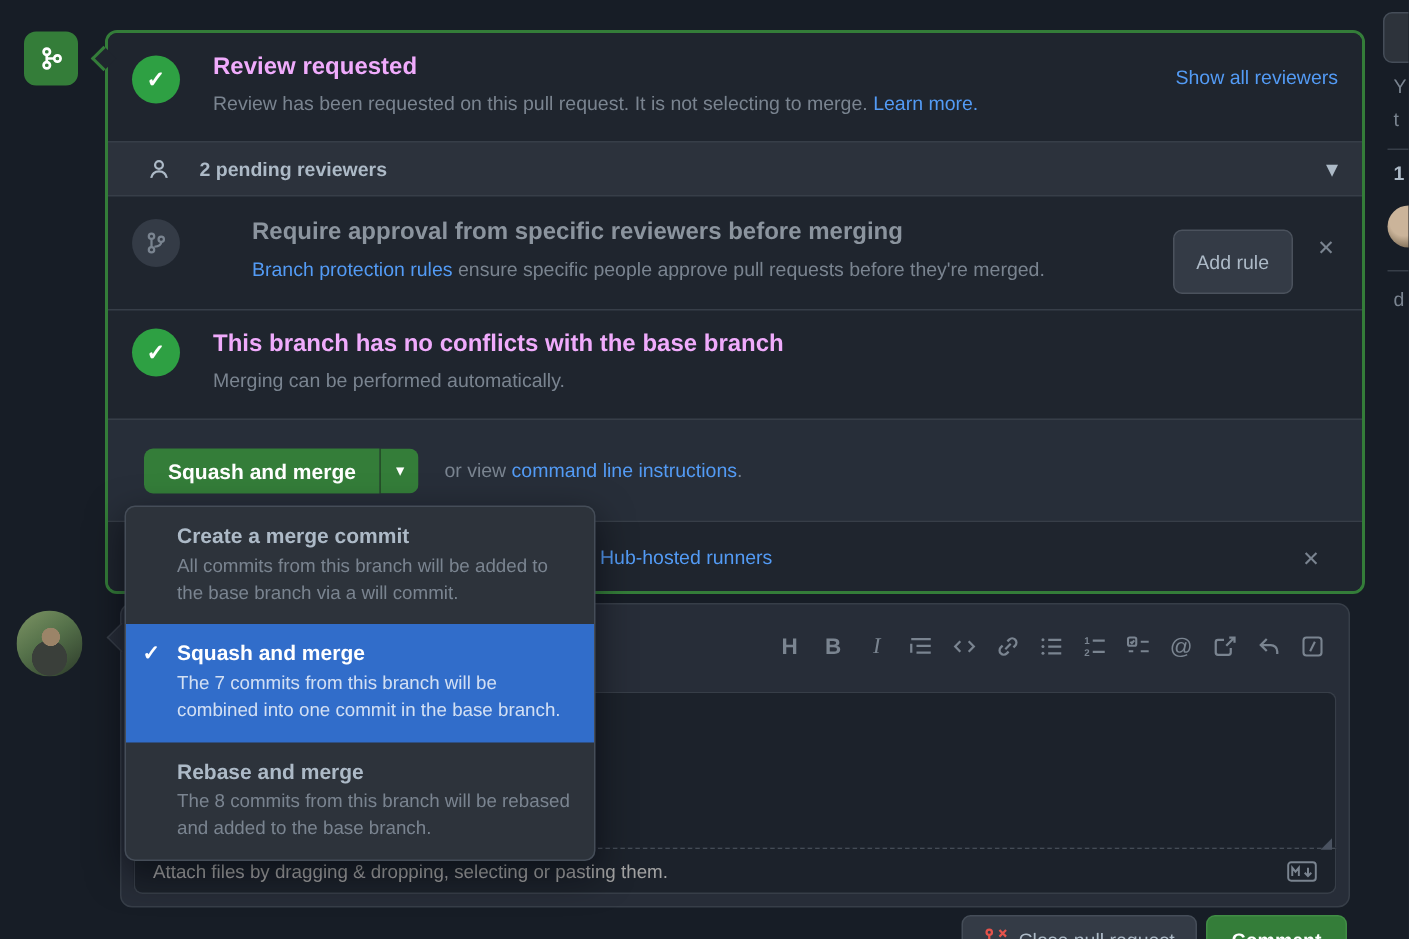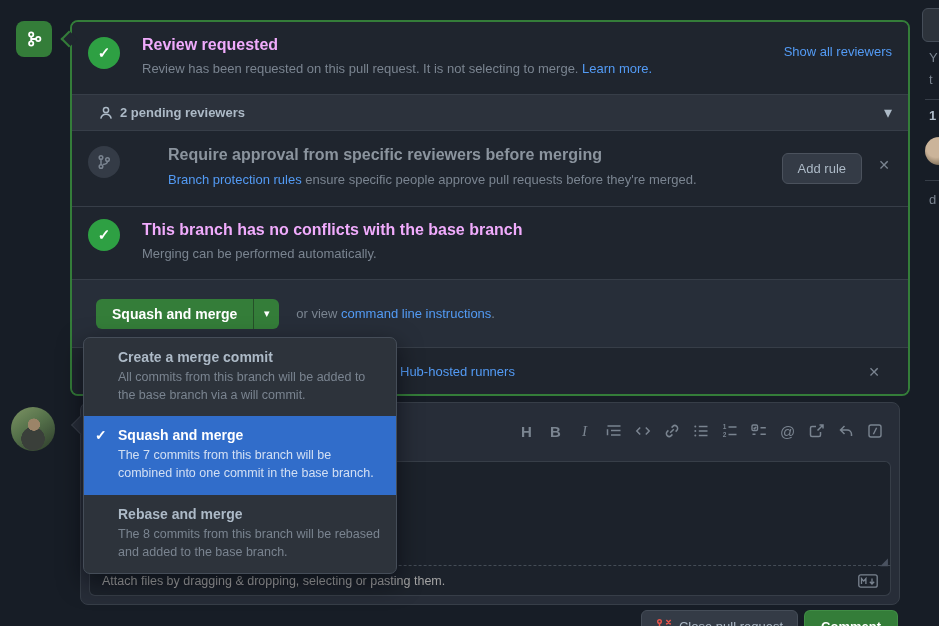--- a/index.html
+++ b/index.html
@@ -26,28 +26,28 @@
   .green-circle { background:#2ea043; }
   .gray-circle { background:#343b46; }
 
   .row-review { height:72px; background:#1f252e; padding:14px 16px 0 70px; }
   .row-review .status-circle { top:15px; }
   .sec-title { font-size:16px; font-weight:bold; color:#f0abfc; }
   .sec-desc { font-size:13px; color:#7a8490; margin-top:7px; }
   .show-all { position:absolute; right:16px; top:22px; font-size:13px; }
 
   .row-pending { height:36px; background:#2c323c; display:flex; align-items:center; padding:0 16px 0 26px; }
-  .row-pending .plabel { font-size:13px; font-weight:bold; color:#adbac7; margin-left:6px; }
+  .row-pending .plabel { font-size:13px; font-weight:bold; color:#adbac7; margin-left:19px; }
   .row-pending .chev { margin-left:auto; color:#adbac7; }
 
   .row-protect { height:76px; background:#1f252e; padding:15px 16px 0 96px; }
   .row-protect .status-circle { top:15px; }
   .dim-title { font-size:16px; font-weight:bold; color:#8b949e; }
   .protect-desc { font-size:13px; color:#7a8490; margin-top:8px; }
-  .add-rule-btn { position:absolute; right:46px; top:22px; height:31px; padding:0 15px; font-size:13px;
+  .add-rule-btn { position:absolute; right:46px; top:22px; height:43px; padding:0 15px; font-size:13px;
     color:#adbac7; background:#343b46; border:1px solid #4b525d; border-radius:6px; cursor:pointer;
     font-family:inherit; }
   .x-btn { position:absolute; right:14px; top:24px; color:#7a8490; font-size:14px; background:none;
     border:none; cursor:pointer; width:20px; height:20px; font-family:inherit; }
 
   .row-conflict { height:73px; background:#1f252e; padding:14px 16px 0 70px; }
   .row-conflict .status-circle { top:12px; }
 
   .row-footer { height:68px; background:#272e39; display:flex; align-items:center; padding-left:24px; }
   .merge-btn-group { display:flex; height:30px; }

